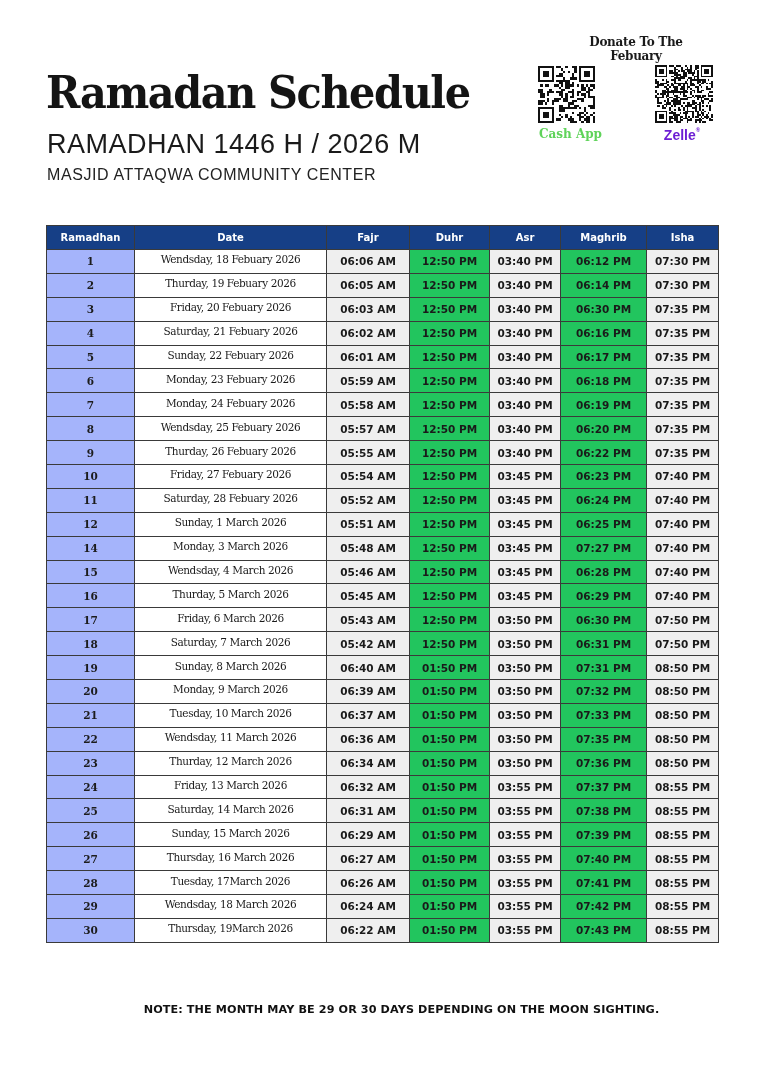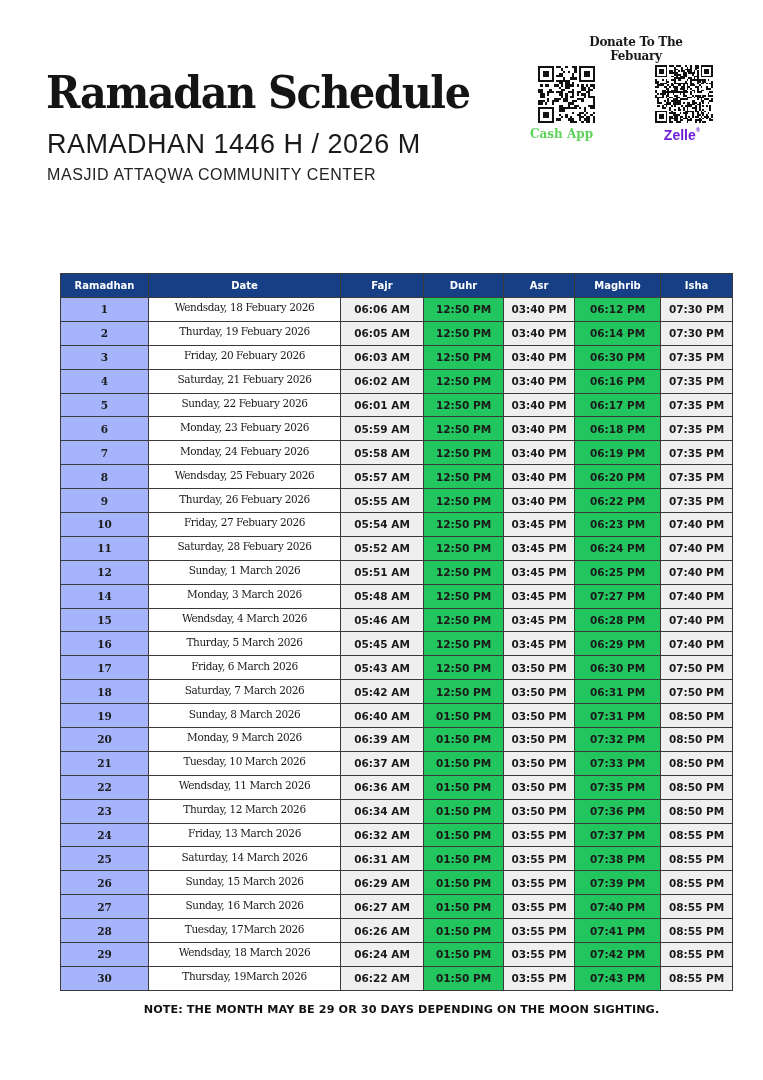--- a/index.html
+++ b/index.html
@@ -26,29 +26,29 @@
   .donate-title {
     position: absolute; left: 566px; top: 35px; width: 140px; text-align: center;
     font-family: "DejaVu Serif", serif; font-weight: bold; font-size: 12px; color: #1a1a1a;
     letter-spacing: -0.3px;
   }
   .qr { position: absolute; width: 57px; height: 57px; }
   .qr svg { width: 100%; height: 100%; display: block; }
   .qr-cash { left: 538px; top: 66px; }
   .qr-zelle { left: 655px; top: 65px; width: 58px; height: 58px; }
   .pay-label { position: absolute; font-weight: bold; }
-  .cash-label { left: 530px; top: 127px; width: 72px; text-align: left;
+  .cash-label { left: 530px; top: 127px; width: 72px; text-align: right;
     font-family: "DejaVu Serif", serif; font-size: 12px; color: #5fd35a; }
   .zelle-label { left: 652px; top: 127px; width: 60px; text-align: center;
     font-family: "Liberation Sans", sans-serif; font-size: 14px; color: #6d1ed4; }
   .zelle-label sup { font-size: 6px; vertical-align: top; }
 
   table.schedule {
-    position: absolute; left: 60px; top: 225px;
-    width: 672px; border-collapse: collapse; table-layout: fixed; margin-top: 48px;
+    position: absolute; left: 46px; top: 225px;
+    width: 672px; border-collapse: collapse; table-layout: fixed;
   }
   table.schedule th, table.schedule td {
     border: 1.5px solid #3a3a3a; text-align: center; vertical-align: middle;
   }
   table.schedule th {
     background: #163f86; color: #ffffff; height: 24px;
     font-family: "DejaVu Sans", sans-serif; font-weight: bold; font-size: 10px;
   }
   table.schedule td { height: 23.9px; font-size: 10.5px; }
   td.num { background: #a5b4fb; font-family: "DejaVu Serif", serif; font-weight: bold; font-size: 10px; color: #1c1c1c; }
@@ -988,21 +988,21 @@
         <td class="num">26</td>
         <td class="date">Sunday, 15 March 2026</td>
         <td class="t shade">06:29 AM</td>
         <td class="t plain">01:50 PM</td>
         <td class="t shade">03:55 PM</td>
         <td class="t plain">07:39 PM</td>
         <td class="t shade">08:55 PM</td>
       </tr>
       <tr>
         <td class="num">27</td>
-        <td class="date">Sunday, 16 March 2026</td>
+        <td class="date">Thursday, 16 March 2026</td>
         <td class="t shade">06:27 AM</td>
         <td class="t plain">01:50 PM</td>
         <td class="t shade">03:55 PM</td>
         <td class="t plain">07:40 PM</td>
         <td class="t shade">08:55 PM</td>
       </tr>
       <tr>
         <td class="num">28</td>
         <td class="date">Tuesday, 17March 2026</td>
         <td class="t shade">06:26 AM</td>

